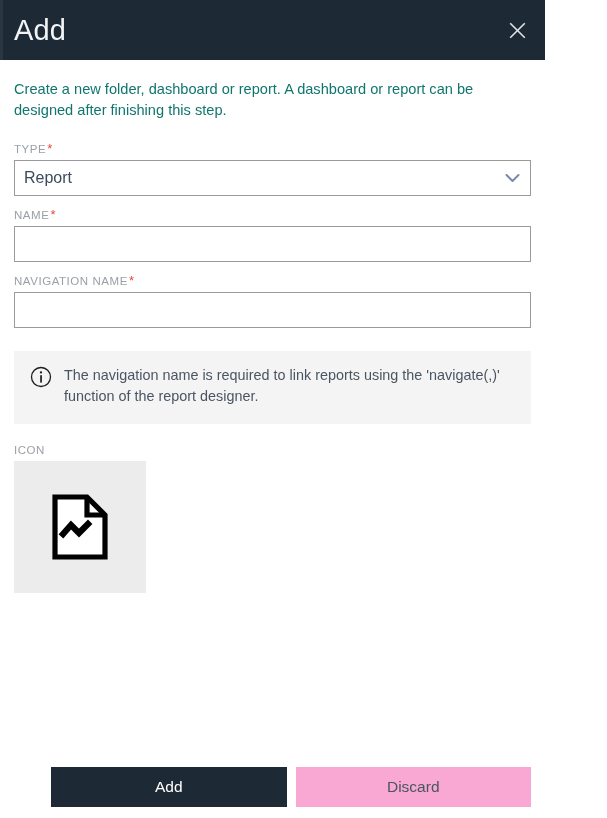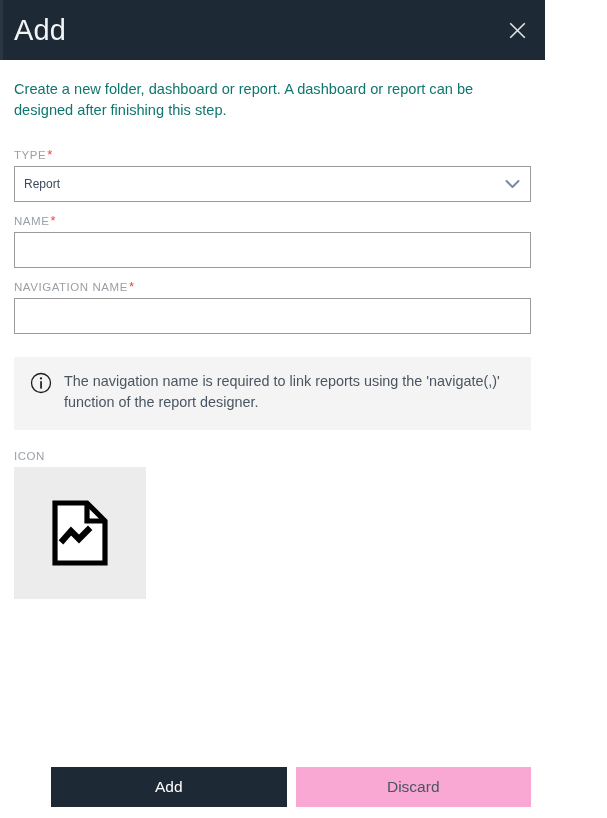--- a/index.html
+++ b/index.html
@@ -72,21 +72,21 @@
 
   .description {
     margin-top: 19px;
     color: #0f766e;
     font-size: 14.6px;
     line-height: 1.47;
     max-width: 575px;
   }
 
   .field-group { margin-top: 12px; }
-  .field-group.first { margin-top: 26px; }
+  .field-group.first { margin-top: 20px; }
 
   .field-label {
     font-size: 11.5px;
     letter-spacing: 0.55px;
     color: #9aa0a6;
     text-transform: uppercase;
     margin-bottom: 5px;
     display: block;
   }
   .req-star {
@@ -100,21 +100,21 @@
     position: relative;
     height: 36px;
   }
   .select-box {
     width: 100%;
     height: 36px;
     box-sizing: border-box;
     border: 1px solid #9b9b9b;
     background: #ffffff;
     color: #3d4a5c;
-    font-size: 12px;
+    font-size: 16px;
     font-family: "Liberation Sans", sans-serif;
     padding: 0 32px 0 9px;
     display: flex;
     align-items: center;
     cursor: pointer;
   }
   .chevron-down-icon {
     position: absolute;
     right: 11px;
     top: 50%;

